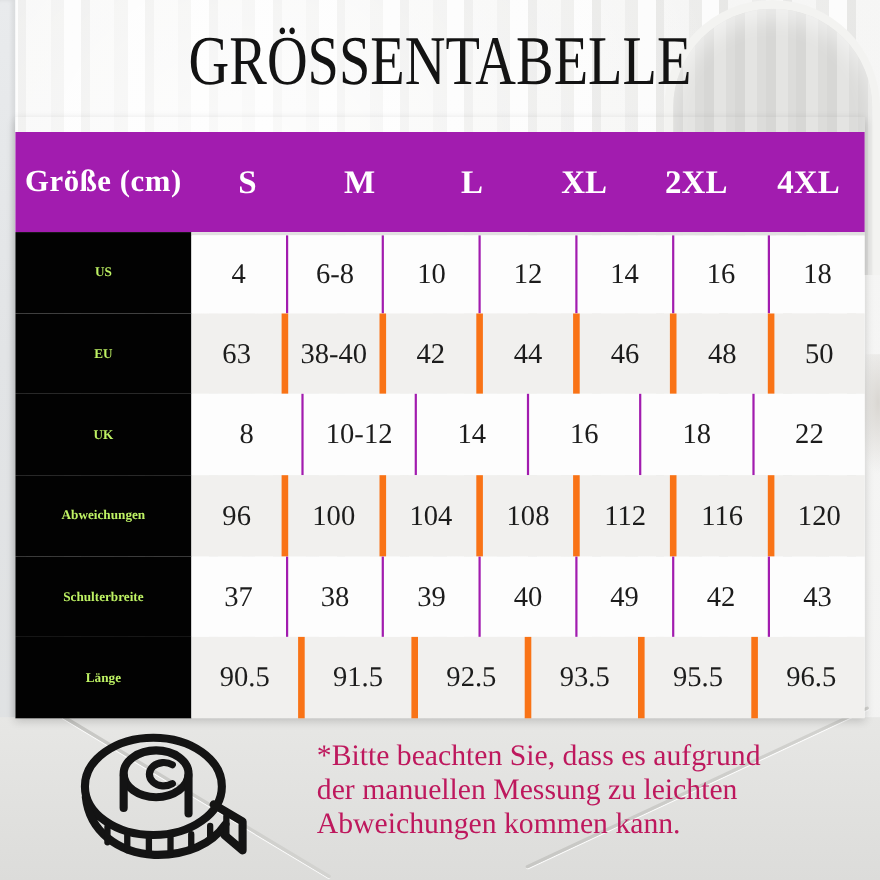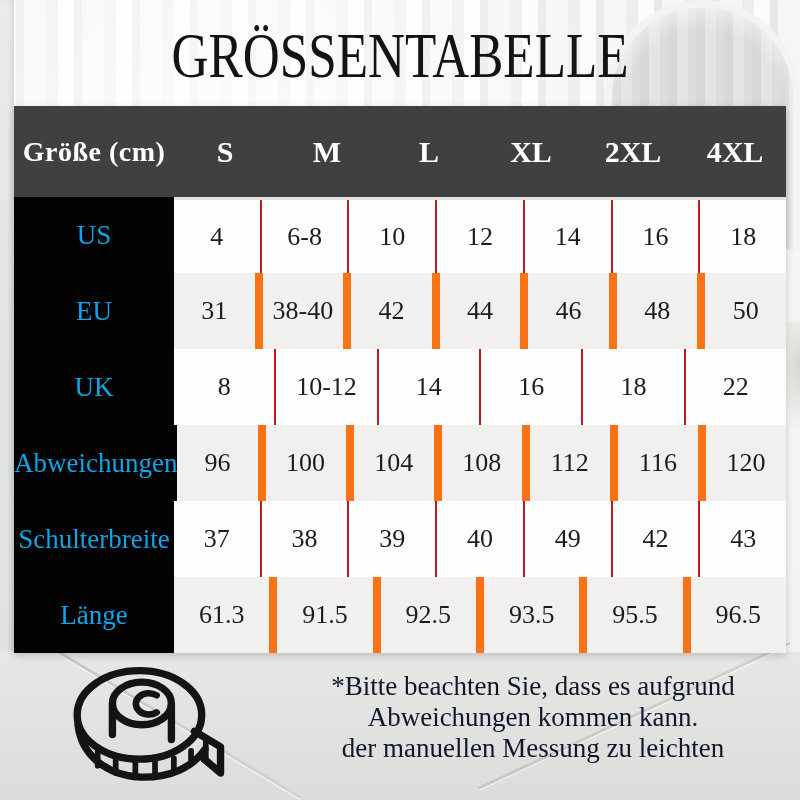--- a/index.html
+++ b/index.html
@@ -61,46 +61,46 @@
     transform:scale(.84,1.04);transform-origin:center top;
     white-space:nowrap;
   }
 
   
   .size-table{
     position:absolute;left:14px;top:106px;width:772px;height:547px;
     display:flex;flex-direction:column;
     box-shadow:0 3px 8px rgba(0,0,0,.18);
   }
-  .thead{flex:0 0 91px;background:#404040;display:flex;align-items:center;color:#fff;}
+  .thead{flex:0 0 91px;background:#a21caf;display:flex;align-items:center;color:#fff;margin-top:14px;}
   .corner{flex:0 0 160px;text-align:center;font-weight:700;font-size:28px;letter-spacing:.5px;}
   .hsizes{flex:1;display:flex;}
   .hcell{flex:1;text-align:center;font-weight:700;font-size:30px;}
   .tbody{flex:1;display:flex;flex-direction:column;}
   .trow{flex:1;display:flex;}
   .rlabel{
-    flex:0 0 160px;background:#020202;color:#0ea5e9;
+    flex:0 0 160px;background:#020202;color:#bef264;
     display:flex;align-items:center;justify-content:center;
-    font-weight:400;font-size:27px;text-align:center;
+    font-weight:700;font-size:12px;text-align:center;
   }
   .cells{flex:1;display:flex;}
   .trow:first-child .cells{border-top:3px solid #e1e1e0;}
   .cell{
     flex:1;display:flex;align-items:center;justify-content:center;
     font-size:26px;color:#1c1c1c;
   }
-  .trow.white .cell{background:#fdfdfd;border-left:2px solid #b91c1c;}
-  .trow.gray  .cell{background:#f1f0ee;border-left:8px solid #f97316;}
+  .trow.white .cell{background:#fdfdfd;border-left:2px solid #a21caf;}
+  .trow.gray  .cell{background:#f1f0ee;border-left:6px solid #f97316;}
   .trow .cell:first-child{border-left:none;}
 
   
   .tape{position:absolute;left:60px;top:662px;width:172px;height:132px;}
   .note{
     position:absolute;left:288px;top:671px;width:490px;
-    font-size:27px;line-height:1.14;color:#0f172a;text-align:center;
+    font-size:27px;line-height:1.14;color:#be185d;
   }
 </style>
 </head>
 <body>
 
 <div class="backdrop"></div>
 <div class="arch-rim"></div>
 <div class="arch"></div>
 <div class="right-blob"></div>
 <div class="wall-edge"></div>
@@ -131,21 +131,21 @@
           <div class="cell">10</div>
           <div class="cell">12</div>
           <div class="cell">14</div>
           <div class="cell">16</div>
           <div class="cell">18</div>
         </div>
       </div>
       <div class="trow gray">
         <div class="rlabel">EU</div>
         <div class="cells">
-          <div class="cell">31</div>
+          <div class="cell">63</div>
           <div class="cell">38-40</div>
           <div class="cell">42</div>
           <div class="cell">44</div>
           <div class="cell">46</div>
           <div class="cell">48</div>
           <div class="cell">50</div>
         </div>
       </div>
       <div class="trow white">
         <div class="rlabel">UK</div>
@@ -178,21 +178,21 @@
           <div class="cell">39</div>
           <div class="cell">40</div>
           <div class="cell">49</div>
           <div class="cell">42</div>
           <div class="cell">43</div>
         </div>
       </div>
       <div class="trow gray">
         <div class="rlabel">Länge</div>
         <div class="cells">
-          <div class="cell">61.3</div>
+          <div class="cell">90.5</div>
           <div class="cell">91.5</div>
           <div class="cell">92.5</div>
           <div class="cell">93.5</div>
           <div class="cell">95.5</div>
           <div class="cell">96.5</div>
         </div>
       </div>
     </div>
 </div>
 
@@ -210,15 +210,15 @@
     <path d="M92 140 V122"></path>
     <path d="M116 139 V121"></path>
     <path d="M139 133 V117"></path>
     <path d="M160 122 V108"></path>
     <path d="M178 117 V97"></path>
   </g>
 </svg>
 
 <div class="note">
   <div>*Bitte beachten Sie, dass es aufgrund</div>
+  <div>der manuellen Messung zu leichten</div>
   <div>Abweichungen kommen kann.</div>
-  <div>der manuellen Messung zu leichten</div>
 </div>
 
 </body></html>

